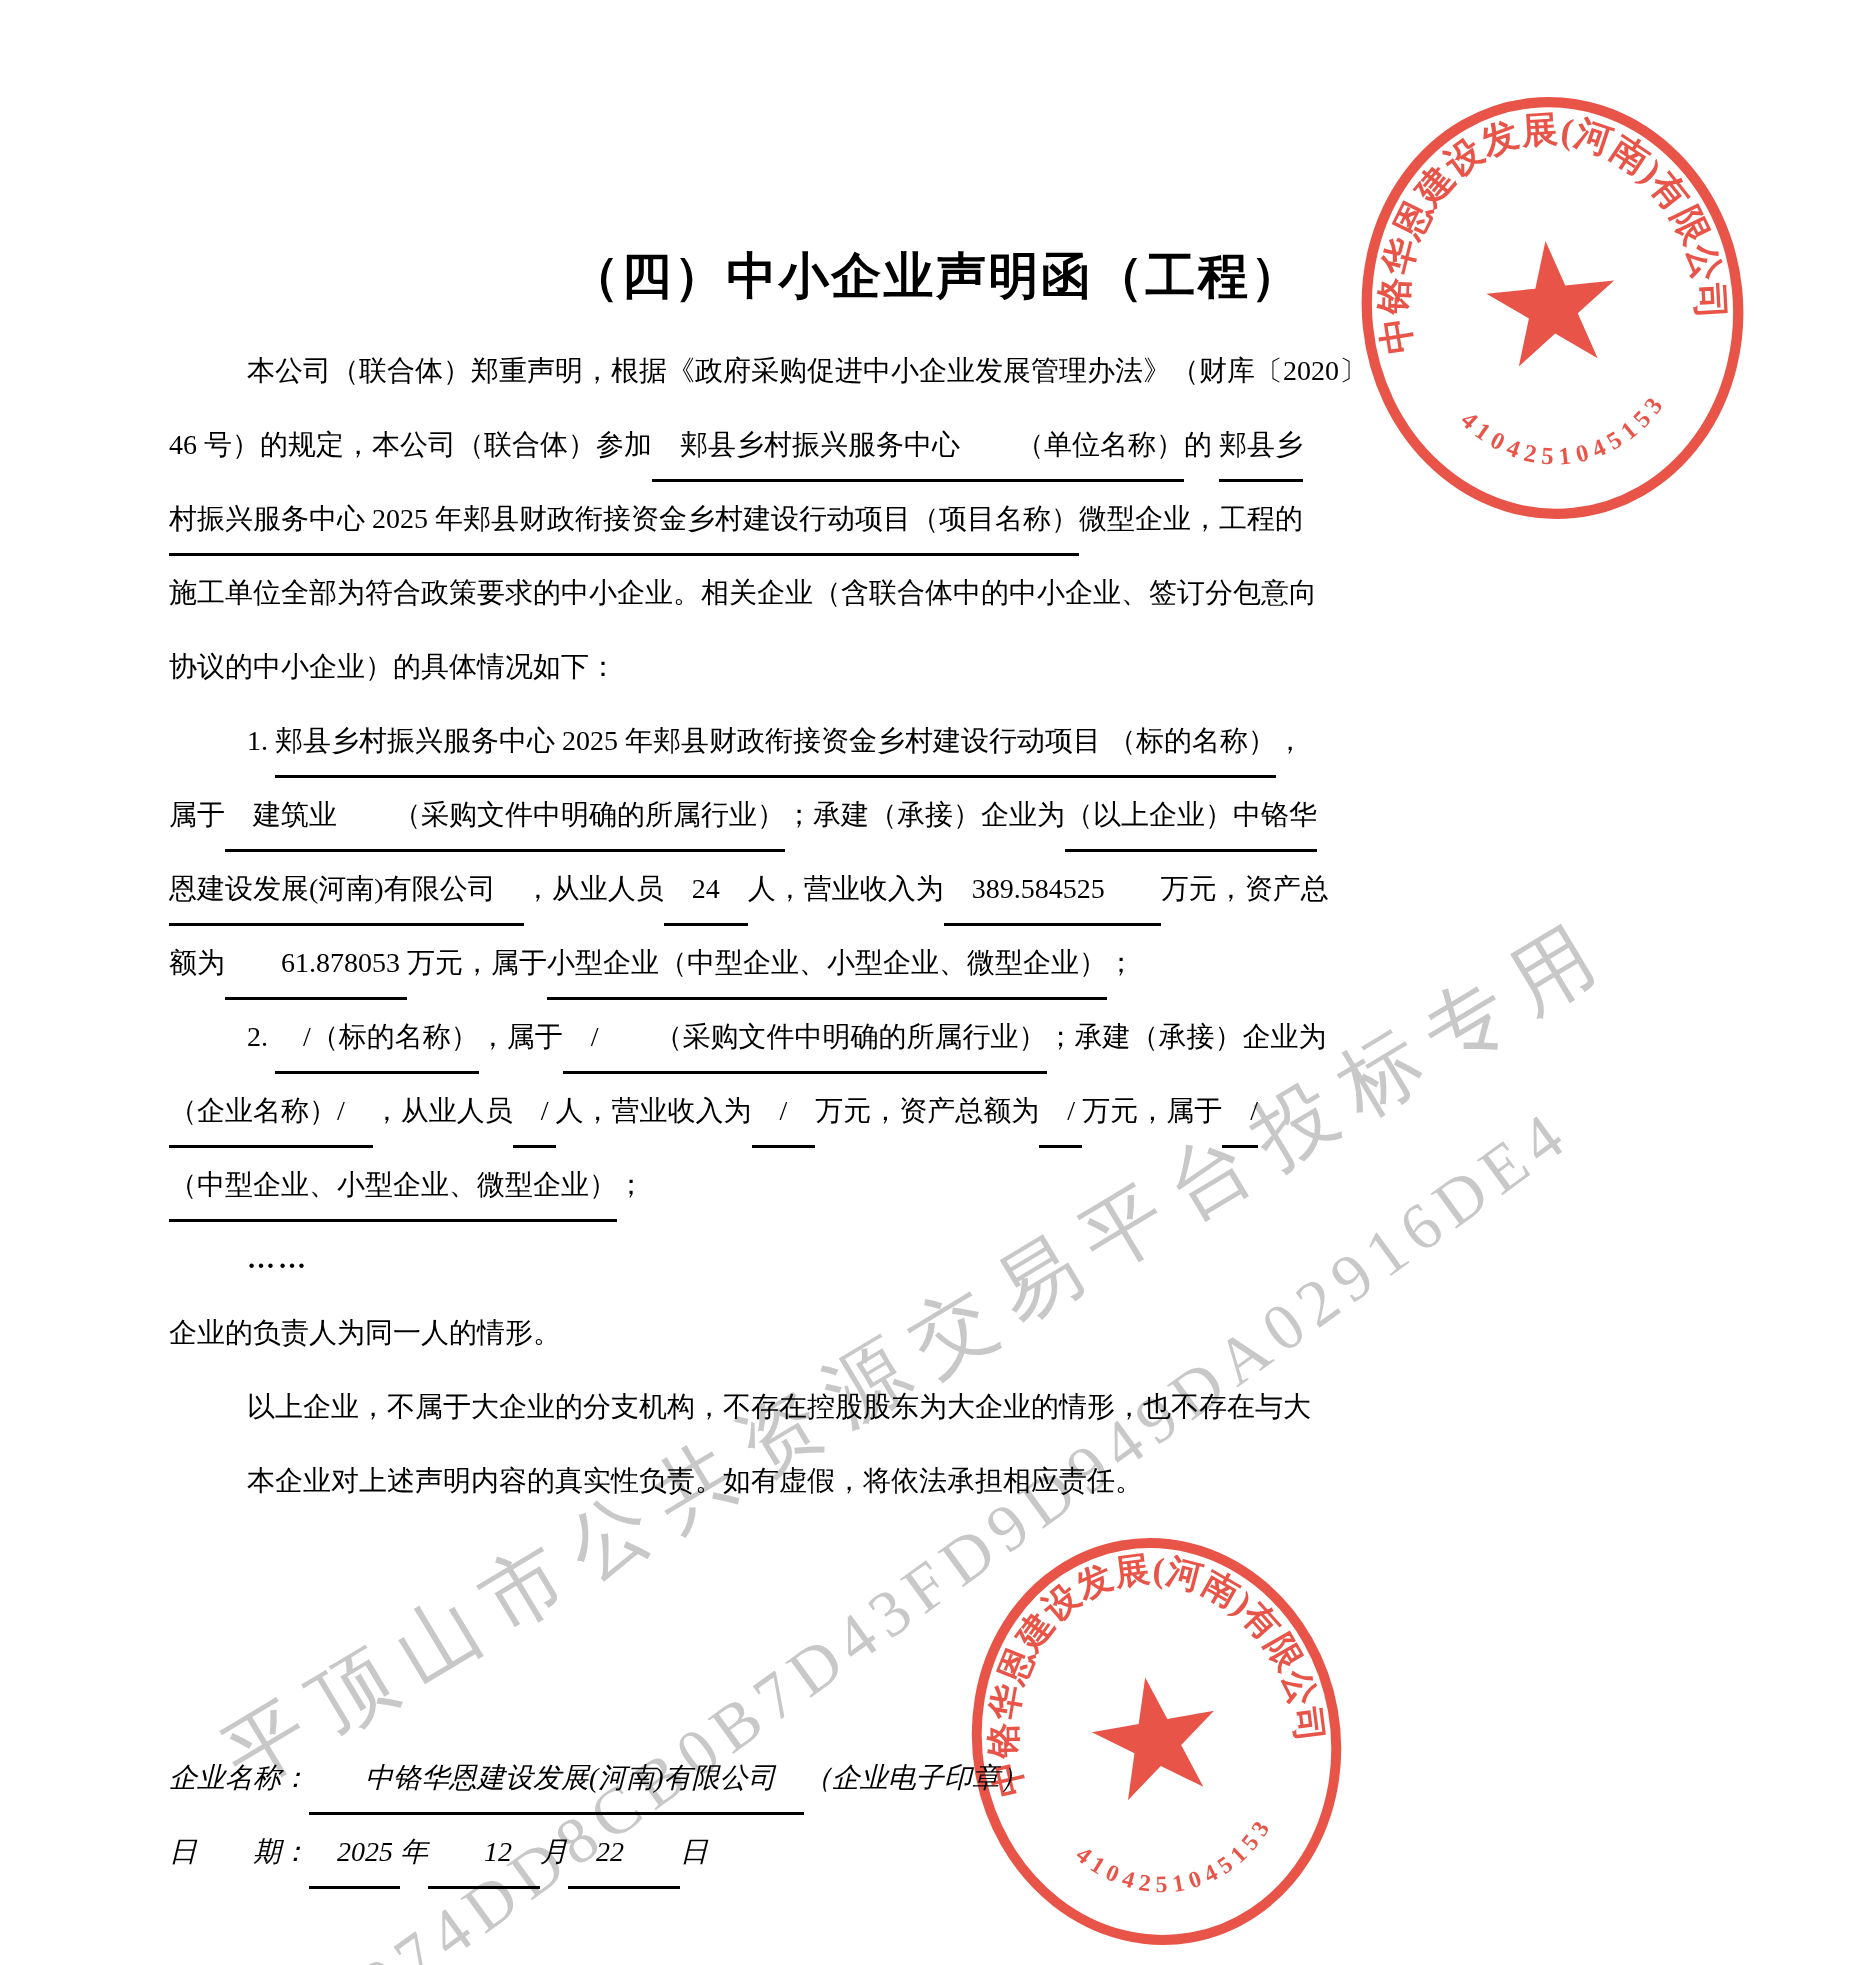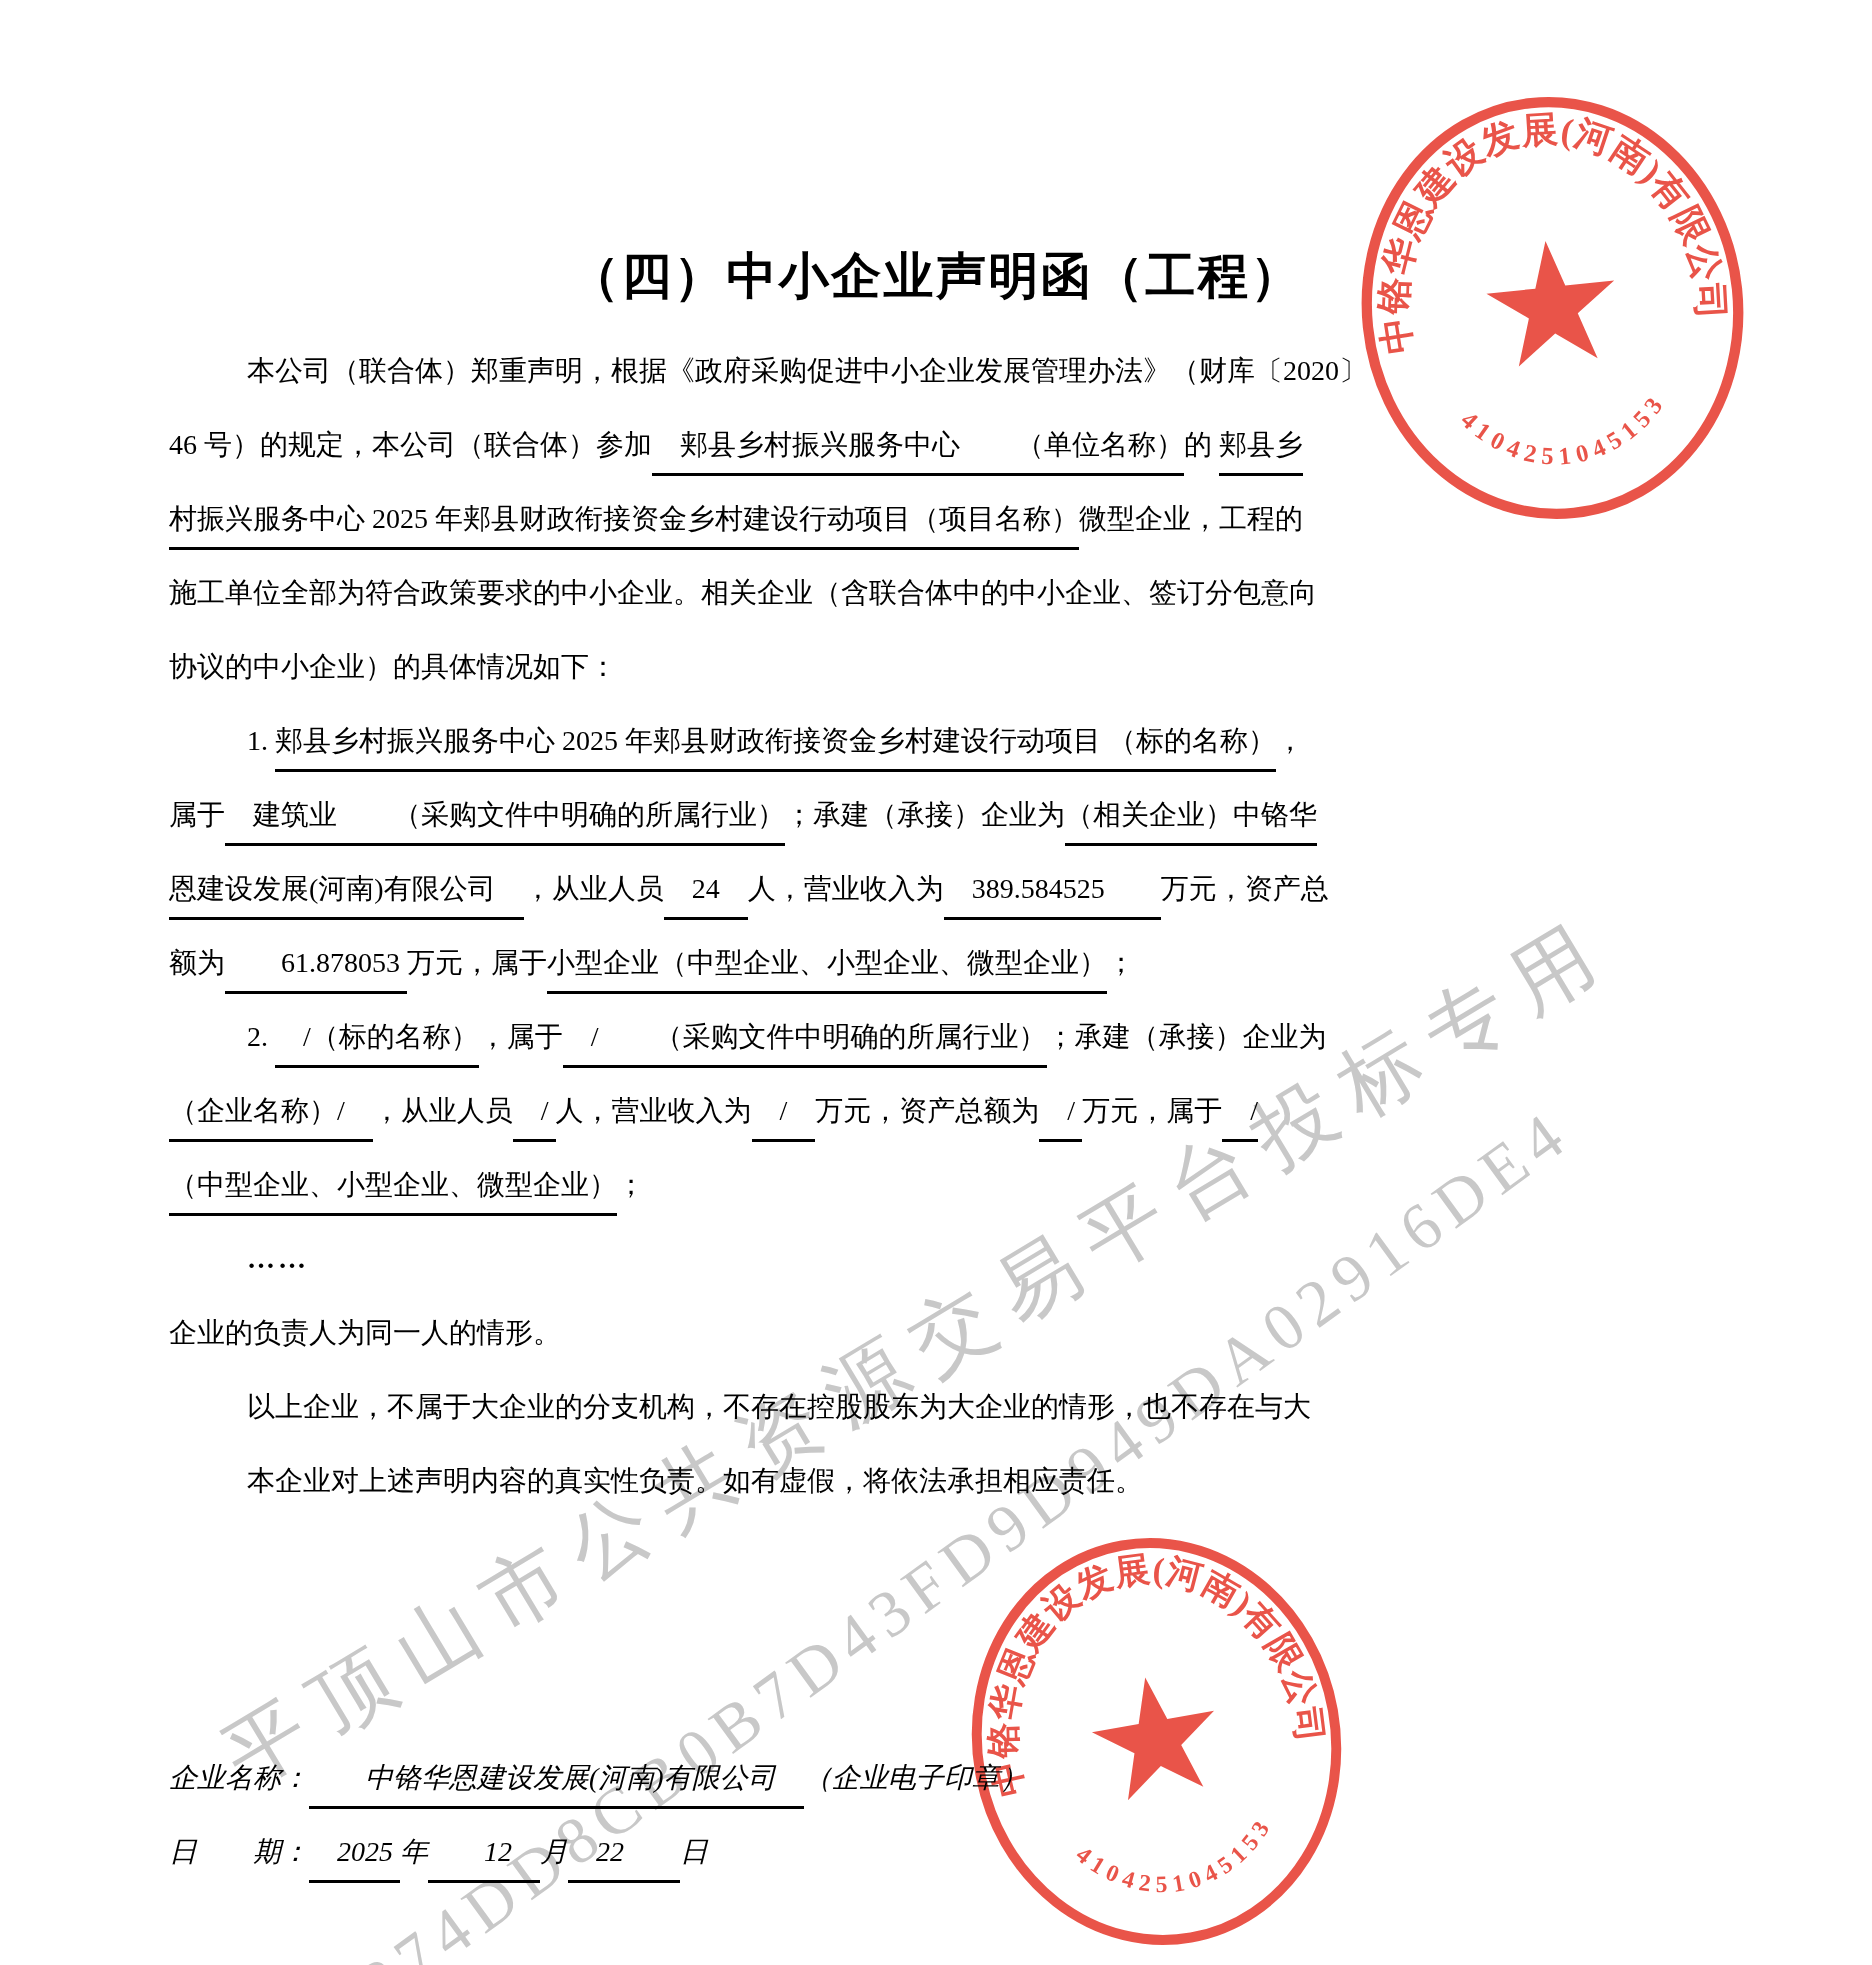--- a/index.html
+++ b/index.html
@@ -5,21 +5,21 @@
   :root{ --seal:#e63a2d; --wm:#c8c8c8; }
   html,body{margin:0;padding:0;background:#ffffff;}
   .page{position:relative;width:1872px;height:2647px;background:#fff;overflow:hidden;
         font-family:"Liberation Serif","DejaVu Serif",serif;color:#000;}
   .title{position:absolute;top:239px;left:0;width:100%;height:75px;line-height:75px;
          text-align:center;font-size:50px;font-weight:bold;letter-spacing:2.4px;z-index:2;}
   .content{position:absolute;left:169px;top:334px;width:1545px;z-index:2;}
   .line{height:74px;line-height:74px;font-size:28px;white-space:nowrap;}
   .line.indent{text-indent:78px;}
   .seg{display:inline;}
-  .seg.u{border-bottom:3.9px solid #000;padding-bottom:13px;}
+  .seg.u{border-bottom:3.9px solid #000;padding-bottom:19px;}
   .seg.b{font-weight:bold;letter-spacing:3.1px;}
   .signature{margin-top:223px;font-style:italic;}
   .watermark{position:absolute;color:var(--wm);white-space:nowrap;z-index:1;
              transform-origin:left top;font-family:"Liberation Serif","DejaVu Serif",serif;}
   #wm-zh{left:204px;top:1718px;font-size:81px;letter-spacing:19px;transform:rotate(-31deg);}
   #wm-hash{left:346px;top:1961px;font-size:66px;letter-spacing:9.4px;transform:rotate(-36deg);}
   .seal{position:absolute;z-index:3;opacity:0.87;mix-blend-mode:multiply;}
   #seal-top{left:1354px;top:90px;width:397px;height:436px;transform:rotate(-6deg);}
   #seal-bottom{left:965px;top:1531px;width:383px;height:421px;transform:rotate(-10deg);}
   .seal svg{width:100%;height:100%;}
@@ -38,21 +38,21 @@
   <div class="title">（四）中小企业声明函（工程）</div>
 
   <div class="content">
     <div id="body-lines">
         <div class="line indent"><span class="seg">本公司（联合体）郑重声明，根据《政府采购促进中小企业发展管理办法》（财库〔2020〕</span></div>
         <div class="line"><span class="seg">46 号）的规定，本公司（联合体）参加</span><span class="seg u">　郏县乡村振兴服务中心　　（单位名称）</span><span class="seg">的 </span><span class="seg u">郏县乡</span></div>
         <div class="line"><span class="seg u">村振兴服务中心 2025 年郏县财政衔接资金乡村建设行动项目（项目名称）</span><span class="seg">微型企业，工程的</span></div>
         <div class="line"><span class="seg">施工单位全部为符合政策要求的中小企业。相关企业（含联合体中的中小企业、签订分包意向</span></div>
         <div class="line"><span class="seg">协议的中小企业）的具体情况如下：</span></div>
         <div class="line indent"><span class="seg">1. </span><span class="seg u">郏县乡村振兴服务中心 2025 年郏县财政衔接资金乡村建设行动项目 （标的名称）</span><span class="seg">，</span></div>
-        <div class="line"><span class="seg">属于</span><span class="seg u">　建筑业　　（采购文件中明确的所属行业）</span><span class="seg">；承建（承接）企业为</span><span class="seg u">（相关企业）中铬华</span></div>
+        <div class="line"><span class="seg">属于</span><span class="seg u">　建筑业　　（采购文件中明确的所属行业）</span><span class="seg">；承建（承接）企业为</span><span class="seg u">（以上企业）中铬华</span></div>
         <div class="line"><span class="seg u">恩建设发展(河南)有限公司　</span><span class="seg">，从业人员</span><span class="seg u">　24　</span><span class="seg">人，营业收入为</span><span class="seg u">　389.584525　　</span><span class="seg">万元，资产总</span></div>
         <div class="line"><span class="seg">额为</span><span class="seg u">　　61.878053 </span><span class="seg">万元，属于</span><span class="seg u">小型企业（中型企业、小型企业、微型企业）</span><span class="seg">；</span></div>
         <div class="line indent"><span class="seg">2. </span><span class="seg u">　/（标的名称）</span><span class="seg">，属于</span><span class="seg u">　/　　（采购文件中明确的所属行业）</span><span class="seg">；承建（承接）企业为</span></div>
         <div class="line"><span class="seg u">（企业名称）/　</span><span class="seg">，从业人员</span><span class="seg u">　/ </span><span class="seg">人，营业收入为</span><span class="seg u">　/　</span><span class="seg">万元，资产总额为</span><span class="seg u">　/ </span><span class="seg">万元，属于</span><span class="seg u">　/</span></div>
         <div class="line"><span class="seg u">（中型企业、小型企业、微型企业）</span><span class="seg">；</span></div>
         <div class="line indent"><span class="seg b">……</span></div>
         <div class="line"><span class="seg">企业的负责人为同一人的情形。</span></div>
         <div class="line indent"><span class="seg">以上企业，不属于大企业的分支机构，不存在控股股东为大企业的情形，也不存在与大</span></div>
         <div class="line indent"><span class="seg">本企业对上述声明内容的真实性负责。如有虚假，将依法承担相应责任。</span></div>
       </div>

